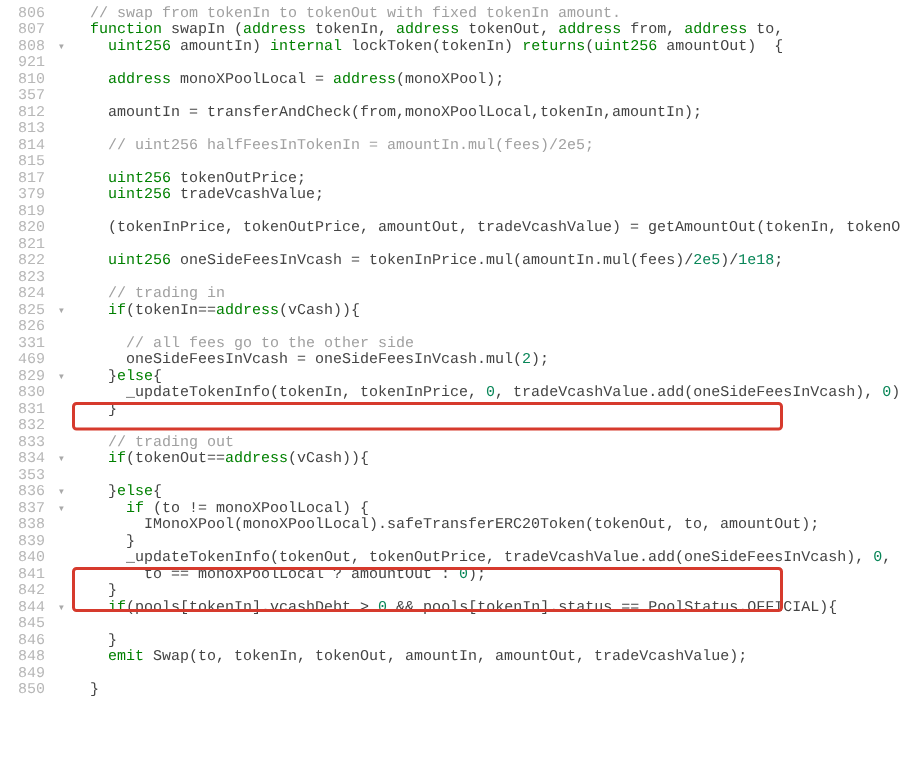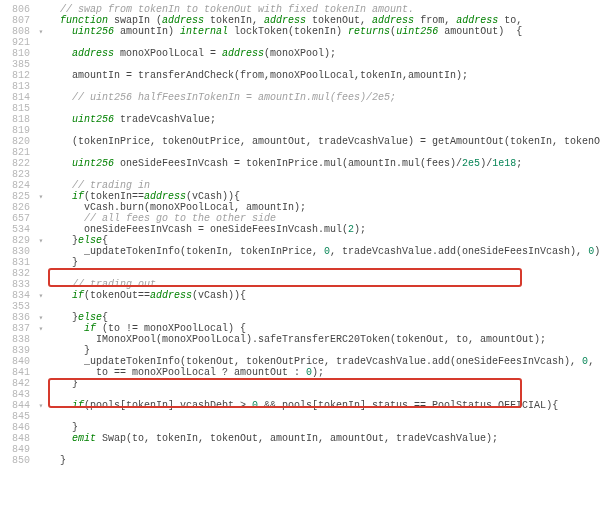--- a/index.html
+++ b/index.html
@@ -38,22 +38,22 @@
     flex-shrink: 0;
     color: #a9a9a9;
     font-size: 8px;
     text-align: center;
   }
   .code {
     flex: 1 1 auto;
     padding-left: 2px;
     position: relative;
   }
-  .com { color: #a0a0a0; font-style: italic; }
-  .kw  { color: #008000; font-style: italic; }
+  .com { color: #a0a0a0; }
+  .kw  { color: #008000; }
   .num { color: #098658; }
   .plain { color: #444; margin-top: 16px; }
 
   .gw { position: relative; }
   .group-box {
     position: absolute;
     border: 2px solid #d63a2d;
     border-radius: 3px;
     pointer-events: none;
     z-index: 5;
@@ -61,51 +61,51 @@
 </style>
 </head>
 <body>
 
 <div class="editor gw" id="editor">
     <div class="line"><span class="gutter">806</span><span class="fold"></span><span class="code"><span>  </span><span class="com">// swap from tokenIn to tokenOut with fixed tokenIn amount.</span></span></div>
     <div class="line"><span class="gutter">807</span><span class="fold"></span><span class="code"><span>  </span><span class="kw">function</span><span class="plain"> swapIn (</span><span class="kw">address</span><span class="plain"> tokenIn, </span><span class="kw">address</span><span class="plain"> tokenOut, </span><span class="kw">address</span><span class="plain"> from, </span><span class="kw">address</span><span class="plain"> to,</span></span></div>
     <div class="line"><span class="gutter">808</span><span class="fold">▾</span><span class="code"><span>    </span><span class="kw">uint256</span><span class="plain"> amountIn) </span><span class="kw">internal</span><span class="plain"> lockToken(tokenIn) </span><span class="kw">returns</span><span class="plain">(</span><span class="kw">uint256</span><span class="plain"> amountOut)  {</span></span></div>
     <div class="line"><span class="gutter">921</span><span class="fold"></span><span class="code"></span></div>
     <div class="line"><span class="gutter">810</span><span class="fold"></span><span class="code"><span>    </span><span class="kw">address</span><span class="plain"> monoXPoolLocal = </span><span class="kw">address</span><span class="plain">(monoXPool);</span></span></div>
-    <div class="line"><span class="gutter">385</span><span class="fold"></span><span class="code"></span></div>
+    <div class="line"><span class="gutter">357</span><span class="fold"></span><span class="code"></span></div>
     <div class="line"><span class="gutter">812</span><span class="fold"></span><span class="code"><span>    </span><span class="plain">amountIn = transferAndCheck(from,monoXPoolLocal,tokenIn,amountIn);</span></span></div>
     <div class="line"><span class="gutter">813</span><span class="fold"></span><span class="code"></span></div>
     <div class="line"><span class="gutter">814</span><span class="fold"></span><span class="code"><span>    </span><span class="com">// uint256 halfFeesInTokenIn = amountIn.mul(fees)/2e5;</span></span></div>
     <div class="line"><span class="gutter">815</span><span class="fold"></span><span class="code"></span></div>
-    <div class="line"><span class="gutter">818</span><span class="fold"></span><span class="code"><span>    </span><span class="kw">uint256</span><span class="plain"> tradeVcashValue;</span></span></div>
+    <div class="line"><span class="gutter">817</span><span class="fold"></span><span class="code"><span>    </span><span class="kw">uint256</span><span class="plain"> tokenOutPrice;</span></span></div>
+    <div class="line"><span class="gutter">379</span><span class="fold"></span><span class="code"><span>    </span><span class="kw">uint256</span><span class="plain"> tradeVcashValue;</span></span></div>
     <div class="line"><span class="gutter">819</span><span class="fold"></span><span class="code"></span></div>
     <div class="line"><span class="gutter">820</span><span class="fold"></span><span class="code"><span>    </span><span class="plain">(tokenInPrice, tokenOutPrice, amountOut, tradeVcashValue) = getAmountOut(tokenIn, tokenOut, amountIn);</span></span></div>
     <div class="line"><span class="gutter">821</span><span class="fold"></span><span class="code"></span></div>
     <div class="line"><span class="gutter">822</span><span class="fold"></span><span class="code"><span>    </span><span class="kw">uint256</span><span class="plain"> oneSideFeesInVcash = tokenInPrice.mul(amountIn.mul(fees)</span><span class="plain">/</span><span class="num">2e5</span><span class="plain">)/</span><span class="num">1e18</span><span class="plain">;</span></span></div>
     <div class="line"><span class="gutter">823</span><span class="fold"></span><span class="code"></span></div>
     <div class="line"><span class="gutter">824</span><span class="fold"></span><span class="code"><span>    </span><span class="com">// trading in</span></span></div>
     <div class="line"><span class="gutter">825</span><span class="fold">▾</span><span class="code"><span>    </span><span class="kw">if</span><span class="plain">(tokenIn==</span><span class="kw">address</span><span class="plain">(vCash)){</span></span></div>
-    <div class="line"><span class="gutter">826</span><span class="fold"></span><span class="code"><span>      </span><span class="plain">vCash.burn(monoXPoolLocal, amountIn);</span></span></div>
-    <div class="line"><span class="gutter">657</span><span class="fold"></span><span class="code"><span>      </span><span class="com">// all fees go to the other side</span></span></div>
-    <div class="line"><span class="gutter">534</span><span class="fold"></span><span class="code"><span>      </span><span class="plain">oneSideFeesInVcash = oneSideFeesInVcash.mul(</span><span class="num">2</span><span class="plain">);</span></span></div>
+    <div class="line"><span class="gutter">826</span><span class="fold"></span><span class="code"><span>      </span></span></div>
+    <div class="line"><span class="gutter">331</span><span class="fold"></span><span class="code"><span>      </span><span class="com">// all fees go to the other side</span></span></div>
+    <div class="line"><span class="gutter">469</span><span class="fold"></span><span class="code"><span>      </span><span class="plain">oneSideFeesInVcash = oneSideFeesInVcash.mul(</span><span class="num">2</span><span class="plain">);</span></span></div>
     <div class="line"><span class="gutter">829</span><span class="fold">▾</span><span class="code"><span>    </span><span class="plain">}</span><span class="kw">else</span><span class="plain">{</span></span></div>
     <div class="line"><span class="gutter">830</span><span class="fold"></span><span class="code"><span>      </span><span class="plain">_updateTokenInfo(tokenIn, tokenInPrice, </span><span class="num">0</span><span class="plain">, tradeVcashValue.add(oneSideFeesInVcash), </span><span class="num">0</span><span class="plain">);</span></span></div>
     <div class="line"><span class="gutter">831</span><span class="fold"></span><span class="code"><span>    </span><span class="plain">}</span></span></div>
     <div class="line"><span class="gutter">832</span><span class="fold"></span><span class="code"></span></div>
     <div class="line"><span class="gutter">833</span><span class="fold"></span><span class="code"><span>    </span><span class="com">// trading out</span></span></div>
     <div class="line"><span class="gutter">834</span><span class="fold">▾</span><span class="code"><span>    </span><span class="kw">if</span><span class="plain">(tokenOut==</span><span class="kw">address</span><span class="plain">(vCash)){</span></span></div>
     <div class="line"><span class="gutter">353</span><span class="fold"></span><span class="code"><span>      </span></span></div>
     <div class="line"><span class="gutter">836</span><span class="fold">▾</span><span class="code"><span>    </span><span class="plain">}</span><span class="kw">else</span><span class="plain">{</span></span></div>
     <div class="line"><span class="gutter">837</span><span class="fold">▾</span><span class="code"><span>      </span><span class="kw">if</span><span class="plain"> (to != monoXPoolLocal) {</span></span></div>
     <div class="line"><span class="gutter">838</span><span class="fold"></span><span class="code"><span>        </span><span class="plain">IMonoXPool(monoXPoolLocal).safeTransferERC20Token(tokenOut, to, amountOut);</span></span></div>
     <div class="line"><span class="gutter">839</span><span class="fold"></span><span class="code"><span>      </span><span class="plain">}</span></span></div>
     <div class="line"><span class="gutter">840</span><span class="fold"></span><span class="code"><span>      </span><span class="plain">_updateTokenInfo(tokenOut, tokenOutPrice, tradeVcashValue.add(oneSideFeesInVcash), </span><span class="num">0</span><span class="plain">,</span></span></div>
     <div class="line"><span class="gutter">841</span><span class="fold"></span><span class="code"><span>        </span><span class="plain">to == monoXPoolLocal ? amountOut : </span><span class="num">0</span><span class="plain">);</span></span></div>
     <div class="line"><span class="gutter">842</span><span class="fold"></span><span class="code"><span>    </span><span class="plain">}</span></span></div>
-    <div class="line"><span class="gutter">843</span><span class="fold"></span><span class="code"></span></div>
     <div class="line"><span class="gutter">844</span><span class="fold">▾</span><span class="code"><span>    </span><span class="kw">if</span><span class="plain">(pools[tokenIn].vcashDebt &gt; </span><span class="num">0</span><span class="plain"> &amp;&amp; pools[tokenIn].status == PoolStatus.OFFICIAL){</span></span></div>
     <div class="line"><span class="gutter">845</span><span class="fold"></span><span class="code"><span>      </span></span></div>
     <div class="line"><span class="gutter">846</span><span class="fold"></span><span class="code"><span>    </span><span class="plain">}</span></span></div>
     <div class="line"><span class="gutter">848</span><span class="fold"></span><span class="code"><span>    </span><span class="kw">emit</span><span class="plain"> Swap(to, tokenIn, tokenOut, amountIn, amountOut, tradeVcashValue);</span></span></div>
     <div class="line"><span class="gutter">849</span><span class="fold"></span><span class="code"></span></div>
     <div class="line"><span class="gutter">850</span><span class="fold"></span><span class="code"><span>  </span><span class="plain">}</span></span></div>
     <div class="group-box" style="top: 268px; left: 48px; width: 470px; height: 15px;"></div>
     <div class="group-box" style="top: 378px; left: 48px; width: 470px; height: 26px;"></div>
   </div>
 

